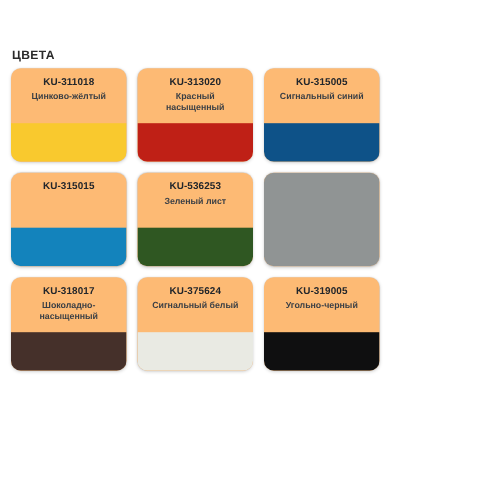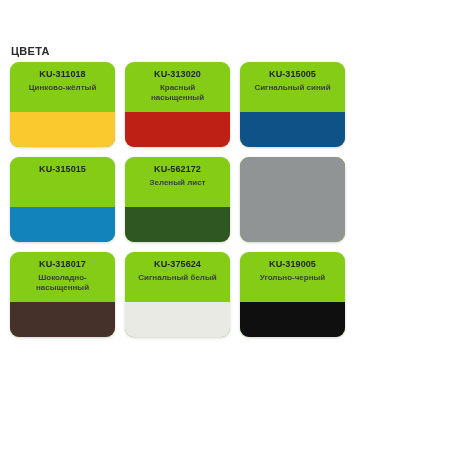--- a/index.html
+++ b/index.html
@@ -37,21 +37,21 @@
     top: 62px;
     width: 432px;
     display: flex;
     flex-wrap: wrap;
     gap: 10px 10px;
   }
   .swatch-card {
     width: 105px;
     height: 85px;
     border-radius: 9px;
-    background: #84cc16;
+    background: #fdba74;
     box-shadow: 0 1px 3px rgba(0,0,0,0.17), 0 0 1px rgba(0,0,0,0.10);
     overflow: hidden;
     display: flex;
     flex-direction: column;
     box-sizing: border-box;
   }
   .swatch-info {
     flex: 0 0 50px;
     padding: 7px 4px 0 4px;
     text-align: center;
@@ -117,21 +117,21 @@
         <div class="swatch-color" style="background: rgb(14, 82, 136);"></div>
       </div>
       <div class="swatch-card">
         <div class="swatch-info">
           <div class="swatch-code">KU-315015</div>
         </div>
         <div class="swatch-color" style="background: rgb(19, 131, 188);"></div>
       </div>
       <div class="swatch-card">
         <div class="swatch-info">
-          <div class="swatch-code">KU-562172</div>
+          <div class="swatch-code">KU-536253</div>
           <div class="swatch-label">Зеленый лист</div>
         </div>
         <div class="swatch-color" style="background: rgb(47, 87, 34);"></div>
       </div>
       <div class="swatch-card">
         <div class="swatch-color" style="background: rgb(144, 148, 148);"></div>
       </div>
       <div class="swatch-card">
         <div class="swatch-info">
           <div class="swatch-code">KU-318017</div>

